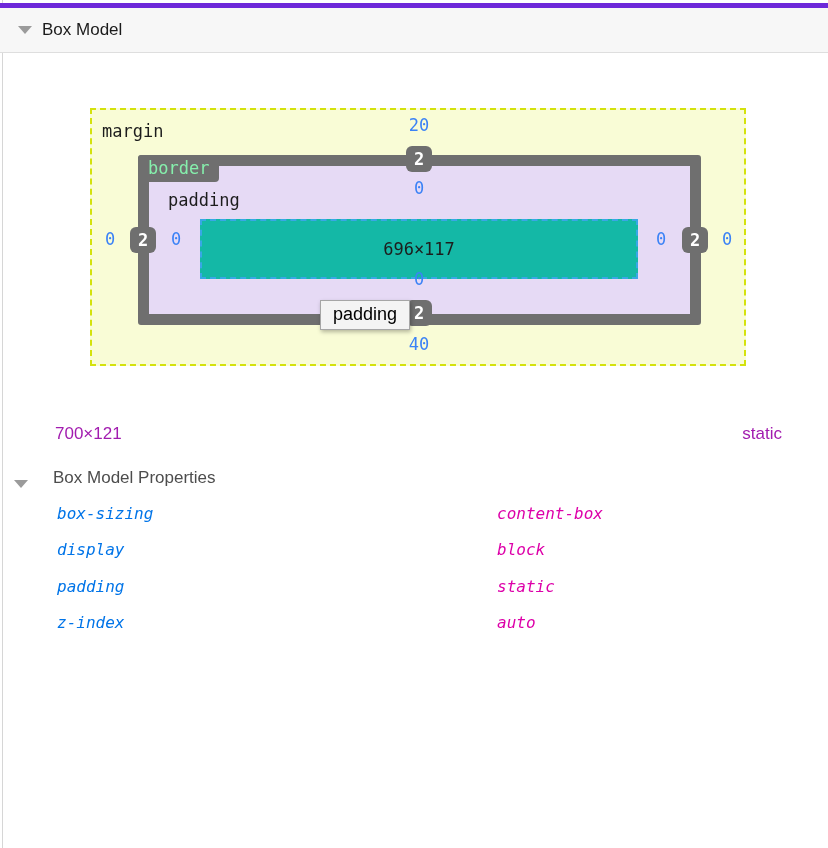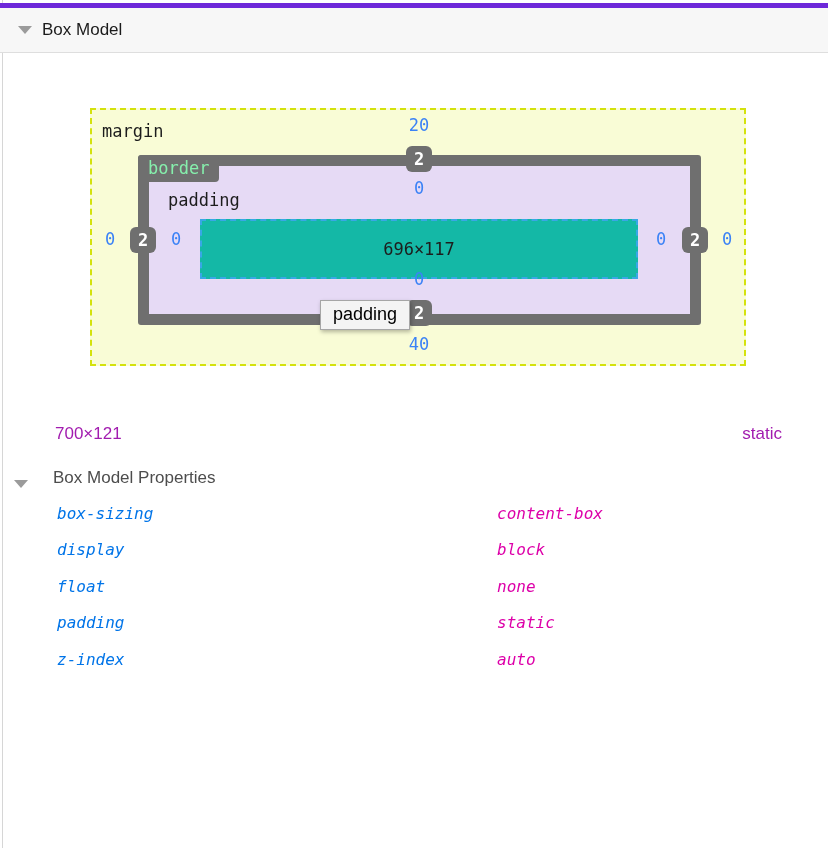--- a/index.html
+++ b/index.html
@@ -120,24 +120,20 @@
 <div class="props-list">
   <div class="prop-row">
     <span class="prop-name mono">box-sizing</span>
     <span class="prop-value mono">content-box</span>
   </div>
   <div class="prop-row">
     <span class="prop-name mono">display</span>
     <span class="prop-value mono">block</span>
   </div>
   <div class="prop-row">
-    <span class="prop-name mono">float</span>
-    <span class="prop-value mono">none</span>
-  </div>
-  <div class="prop-row">
     <span class="prop-name mono">padding</span>
     <span class="prop-value mono">static</span>
   </div>
   <div class="prop-row">
     <span class="prop-name mono">z-index</span>
     <span class="prop-value mono">auto</span>
   </div>
 </div>
 
 </body></html>

